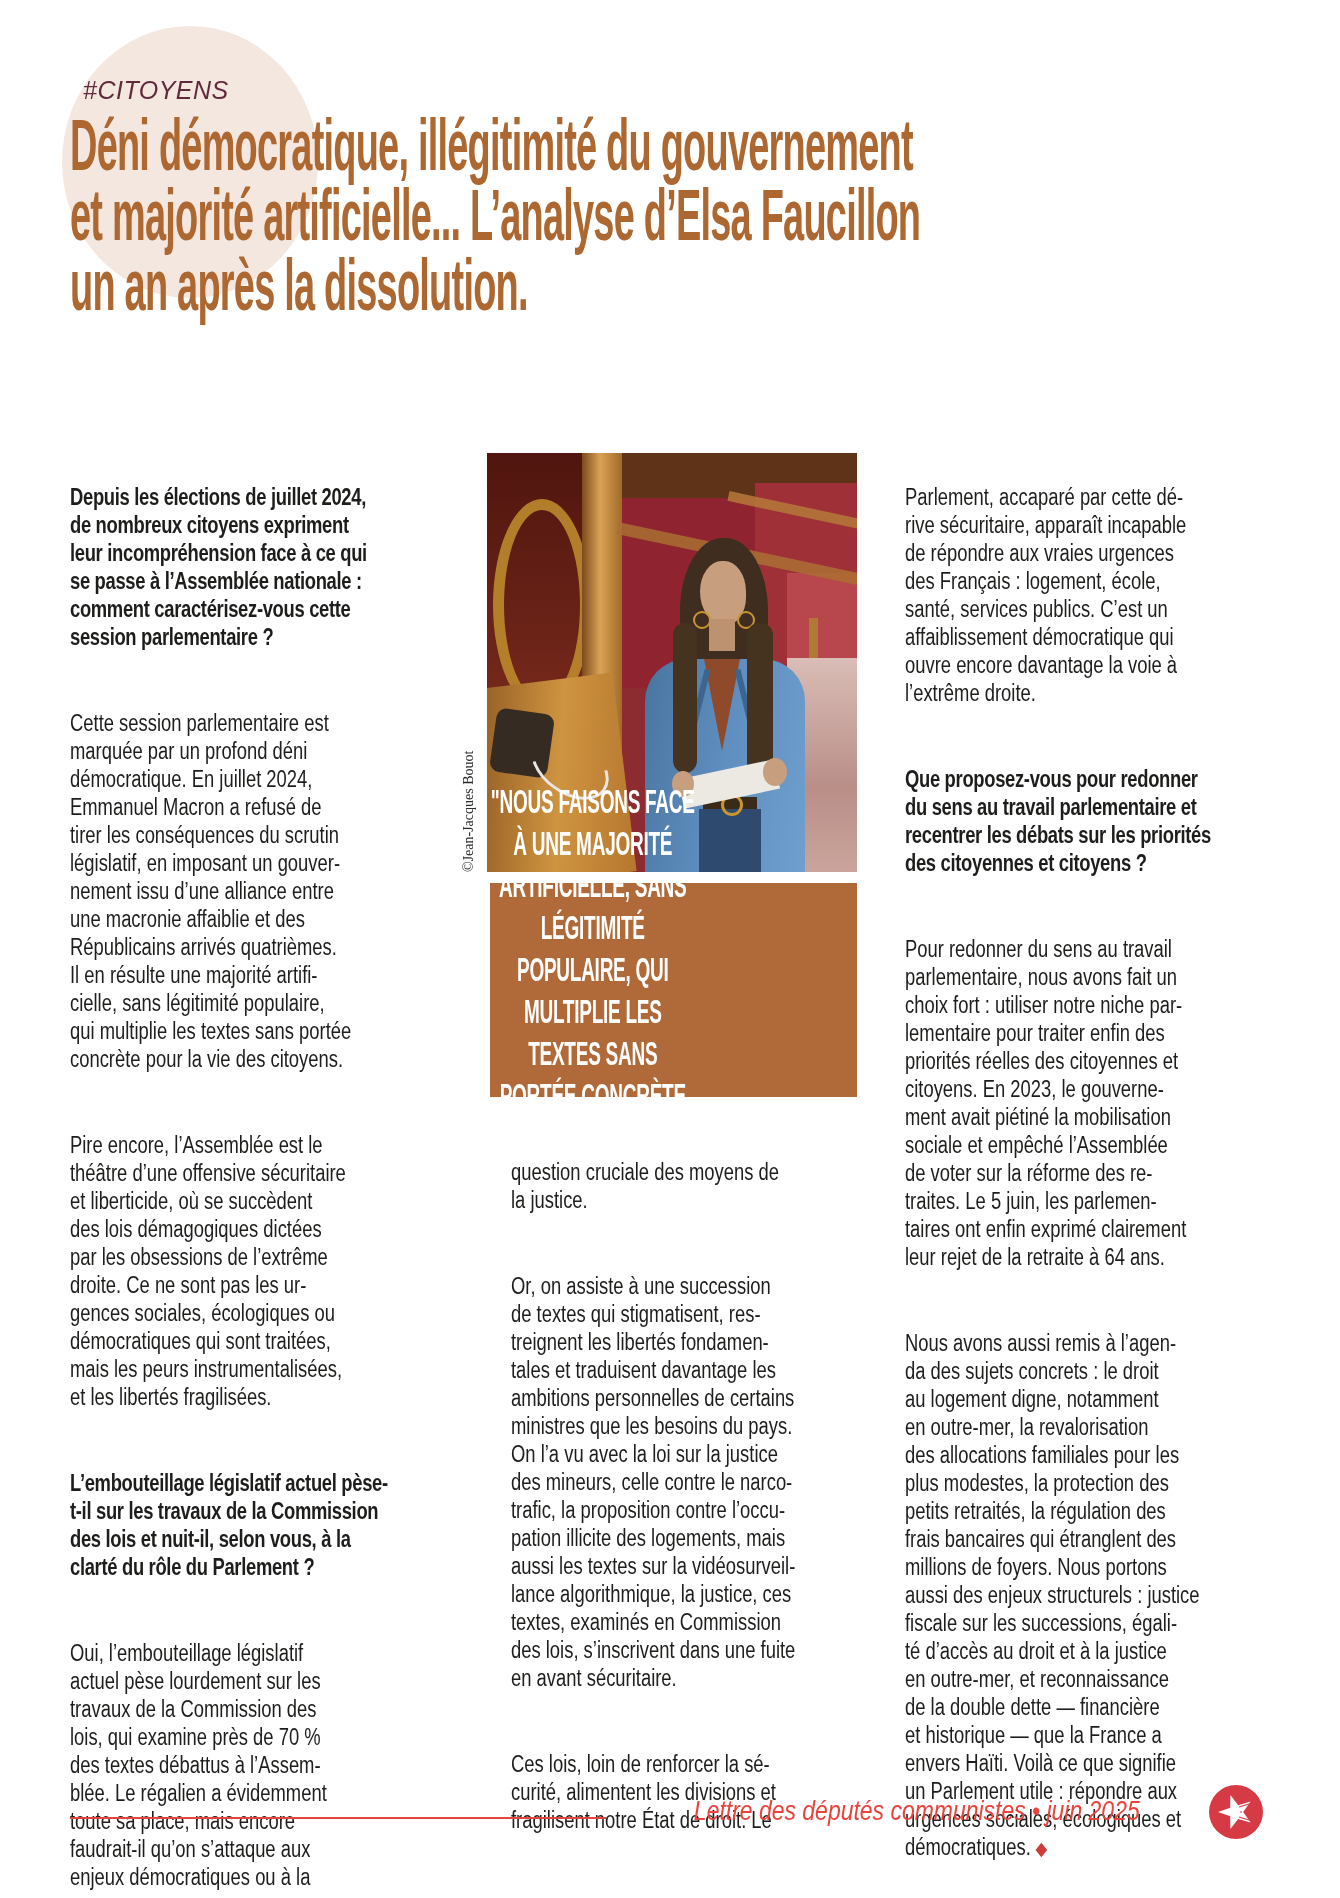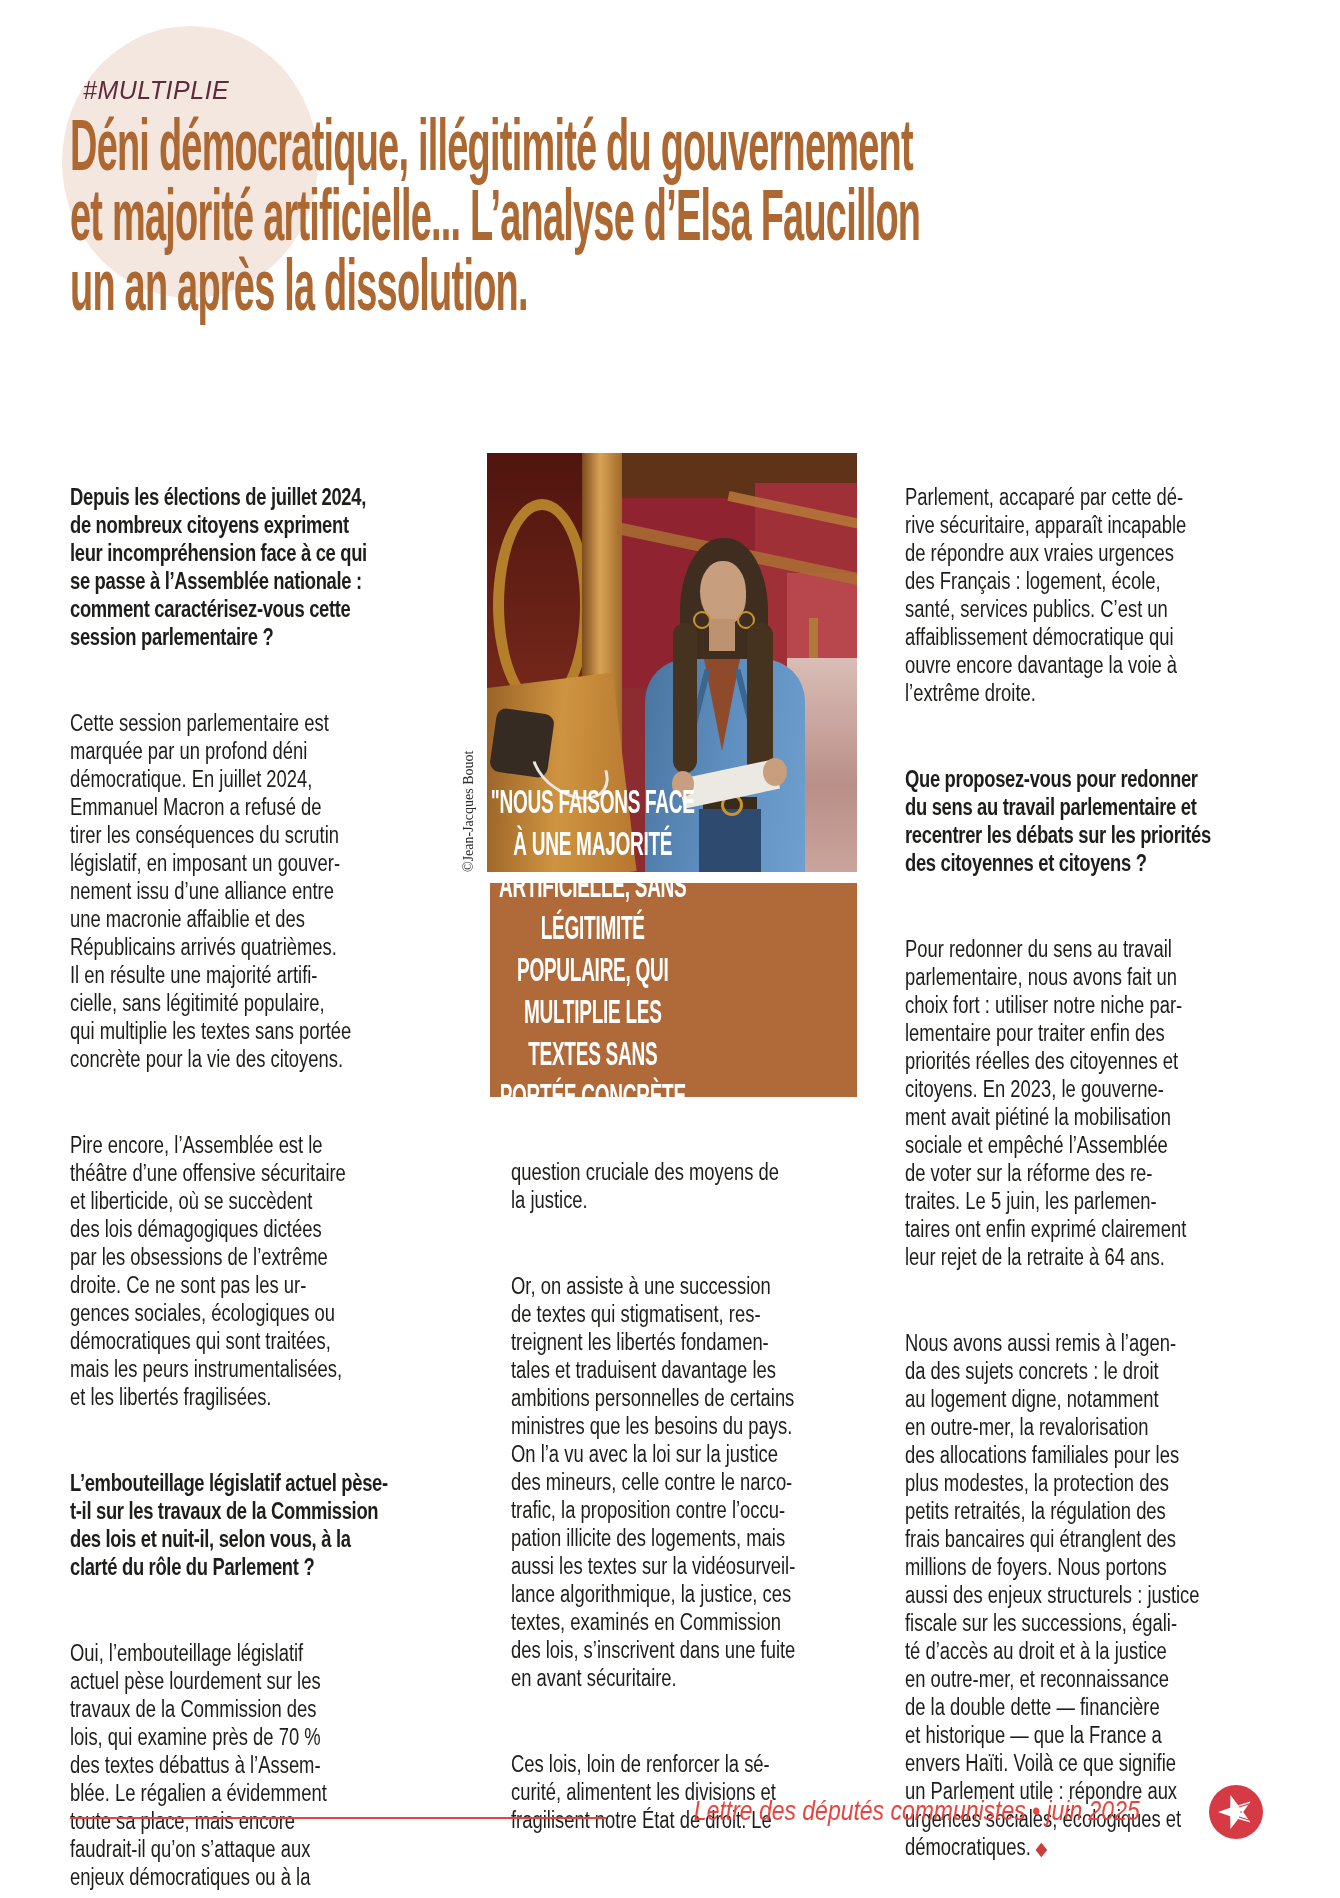--- a/index.html
+++ b/index.html
@@ -130,21 +130,21 @@
   }
   .logo { position:absolute; left:1209px; top:1785px; width:54px; height:54px; z-index:1; }
 </style>
 </head>
 <body>
 
 <div class="page">
 
   <div class="blush-circle"></div>
 
-  <div class="tag">#MULTIPLIE</div>
+  <div class="tag">#CITOYENS</div>
 
   <h1 class="headline" style="margin:0">Déni démocratique, illégitimité du gouvernement
 et majorité artificielle... L’analyse d’Elsa Faucillon
 un an après la dissolution.</h1>
 
   <div class="col" style="left:70px; top:455px;">
     <div class="col-inner">
       <p class="q">Depuis les élections de juillet 2024,
 de nombreux citoyens expriment
 leur incompréhension face à ce qui

